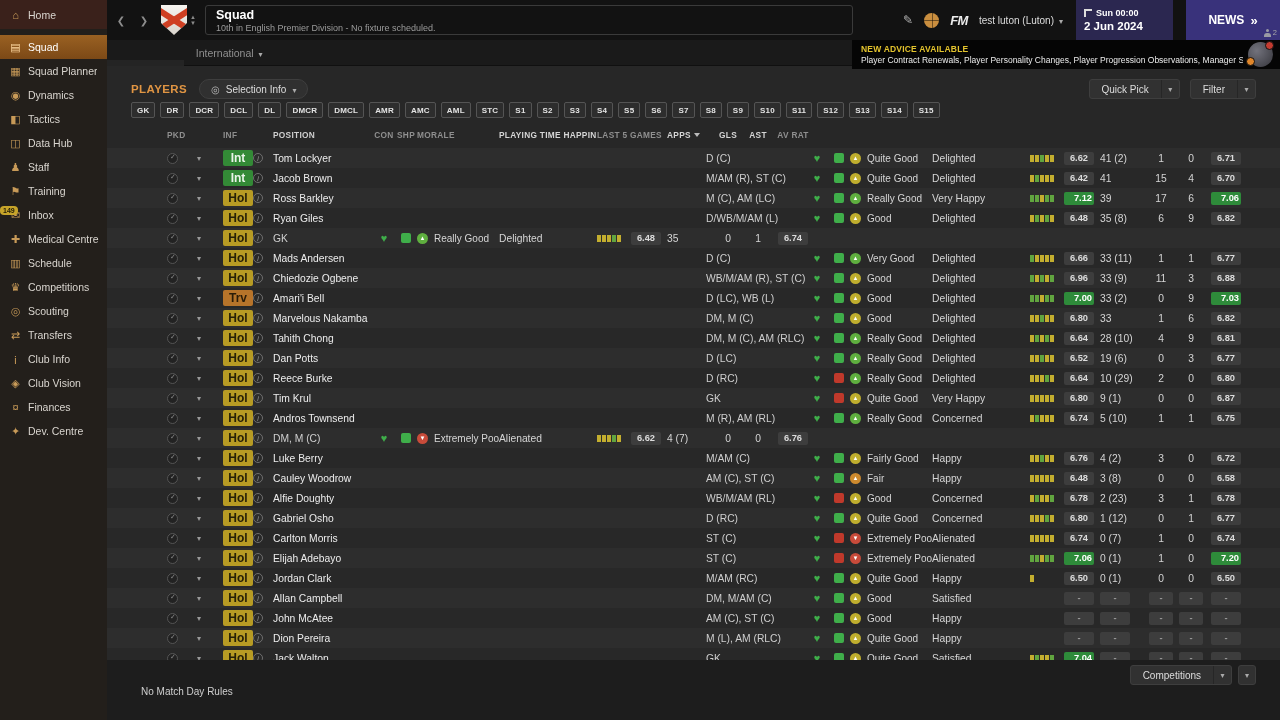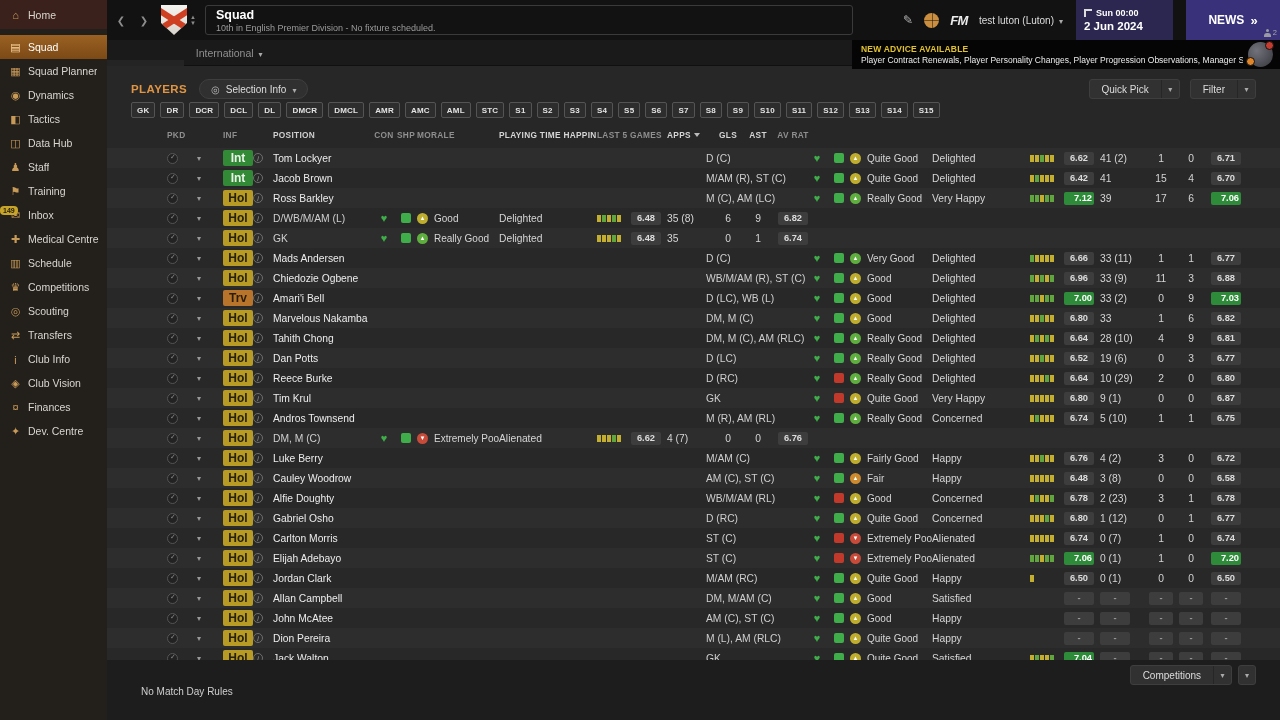--- a/index.html
+++ b/index.html
@@ -523,20 +523,21 @@
     <span class="cell c-check">
             <span class="selcircle"></span>
           </span>
     <span class="cell c-chev"></span>
     <span class="cell c-badge">
             <span class="inf-badge b-hol">Hol</span>
           </span>
     <span class="cell c-info">
             <span class="infoic"></span>
           </span>
+    <span class="cell c-name">Ryan Giles</span>
     <span class="cell c-pos">D/WB/M/AM (L)</span>
     <span class="cell c-con">
             <span class="heart"></span>
           </span>
     <span class="cell c-shp">
             <span class="shp-sq green"></span>
           </span>
     <span class="cell c-morale">
             <span class="mor-ic" style="background: rgb(191, 174, 46);">▲</span>
             <span class="mor-txt">Good</span>

